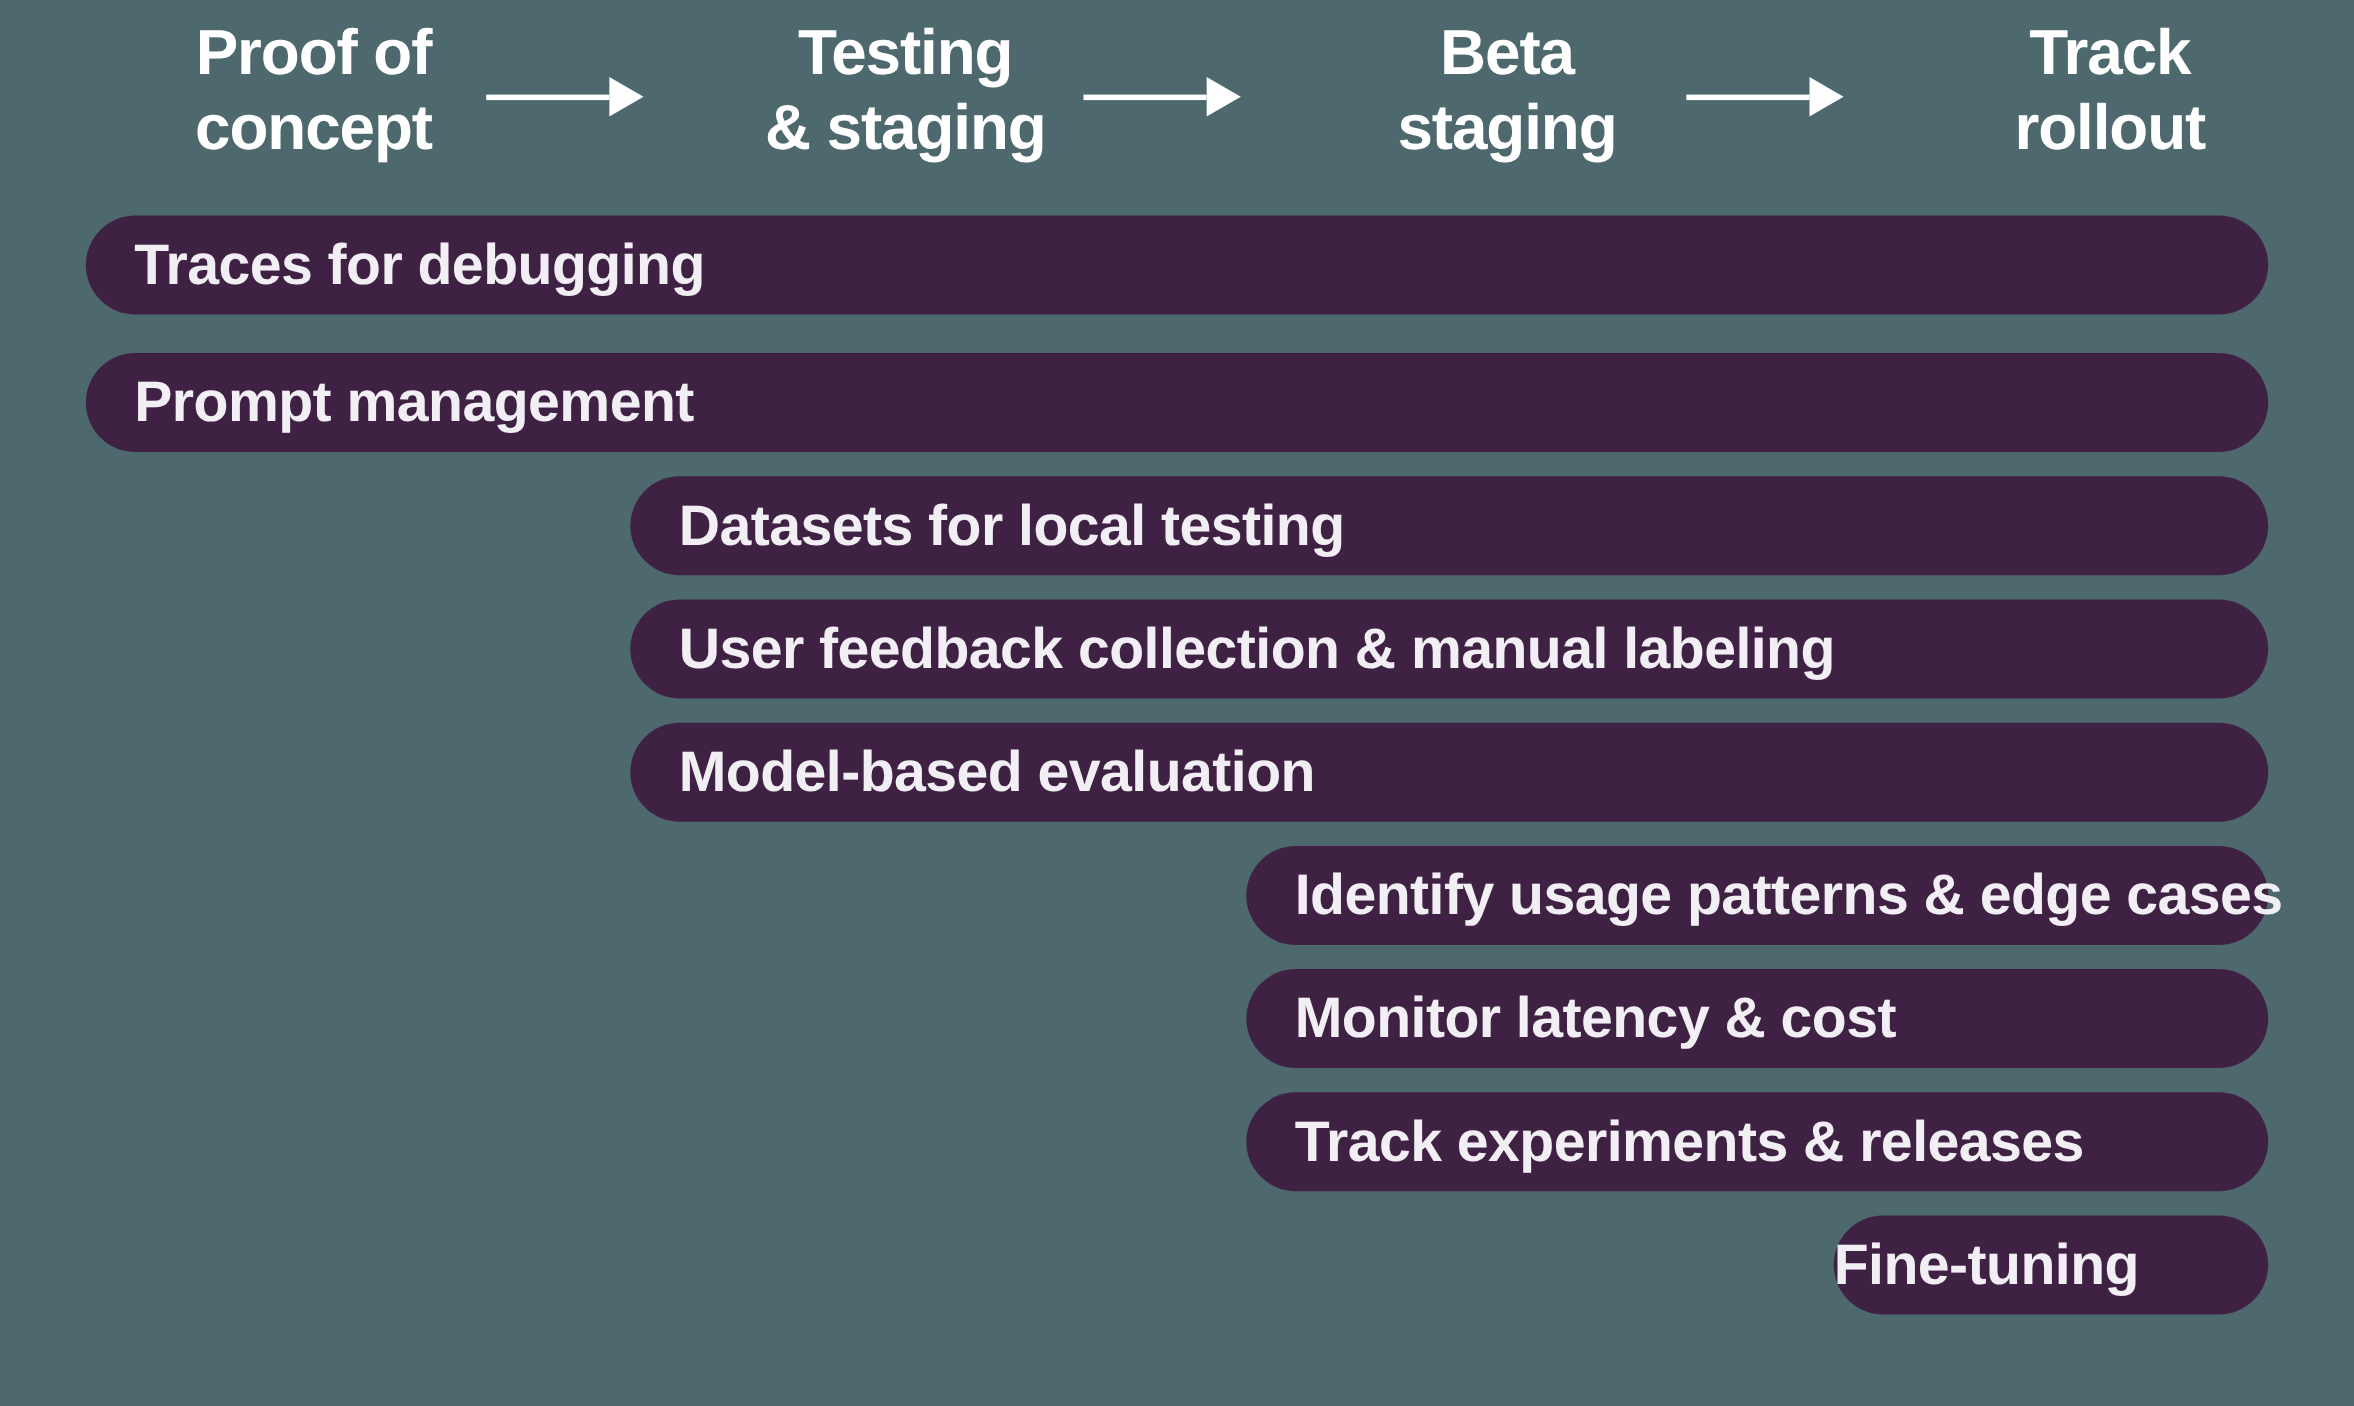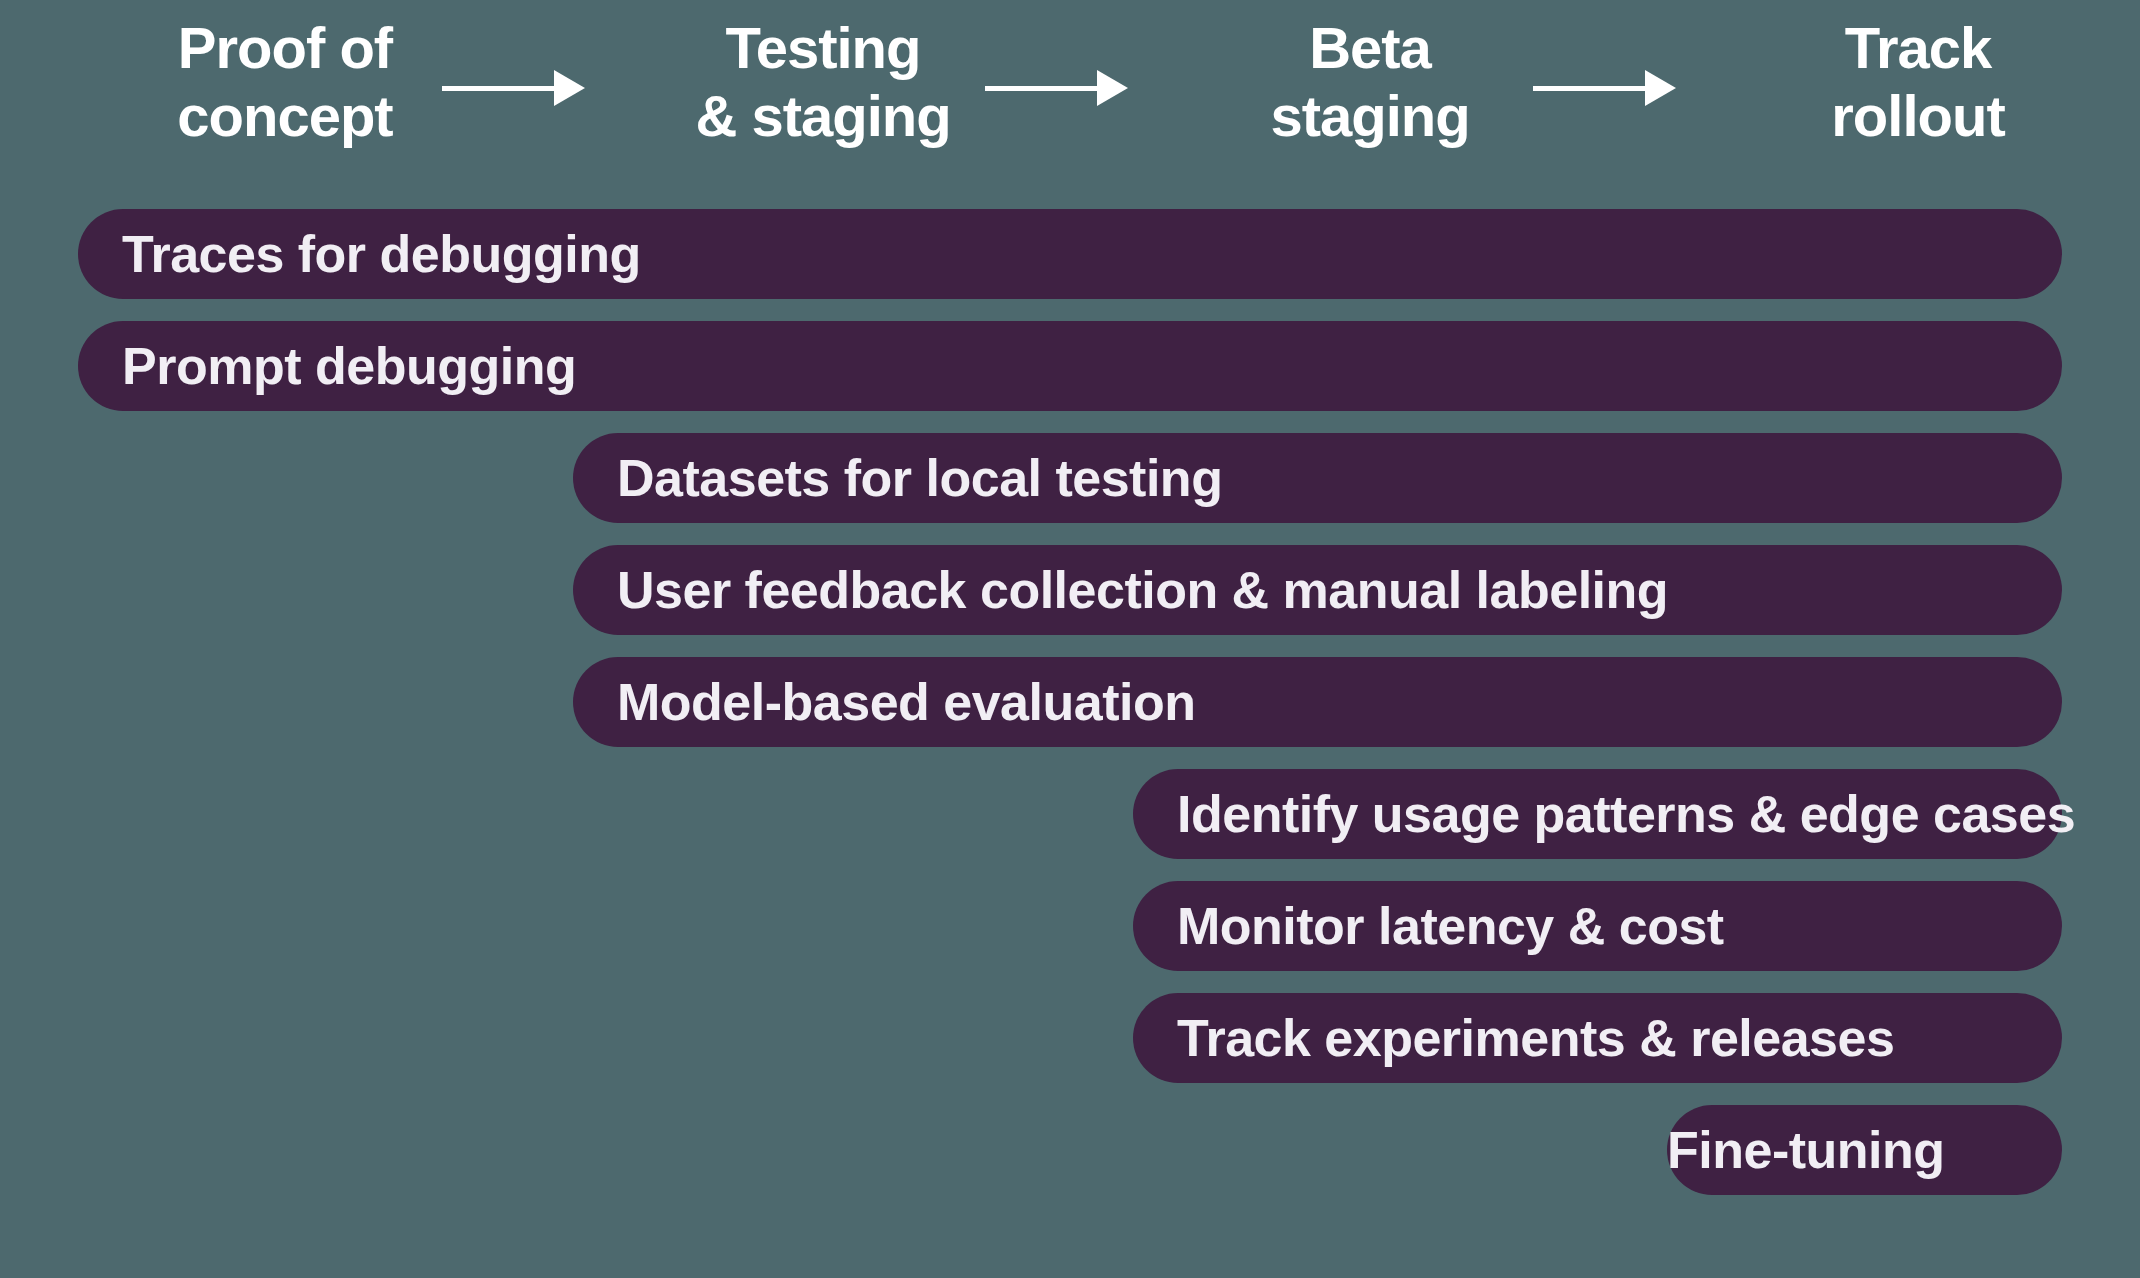--- a/index.html
+++ b/index.html
@@ -88,25 +88,25 @@
   </div>
   <div class="arrow" style="left:985px;width:143px">
     <div class="arrow-shaft"></div>
     <div class="arrow-head"></div>
   </div>
   <div class="arrow" style="left:1533px;width:143px">
     <div class="arrow-shaft"></div>
     <div class="arrow-head"></div>
   </div>
 
-  <div class="bar" style="left:78px;  top:209px;  width:1984px">
+  <div class="bar" style="left:78px;  top:196px;  width:1984px">
     <span class="bar-label">Traces for debugging</span>
   </div>
   <div class="bar" style="left:78px;  top:321px;  width:1984px">
-    <span class="bar-label">Prompt debugging</span>
+    <span class="bar-label">Prompt management</span>
   </div>
   <div class="bar" style="left:573px; top:433px;  width:1489px">
     <span class="bar-label">Datasets for local testing</span>
   </div>
   <div class="bar" style="left:573px; top:545px;  width:1489px">
     <span class="bar-label">User feedback collection &amp; manual labeling</span>
   </div>
   <div class="bar" style="left:573px; top:657px;  width:1489px">
     <span class="bar-label">Model-based evaluation</span>
   </div>

